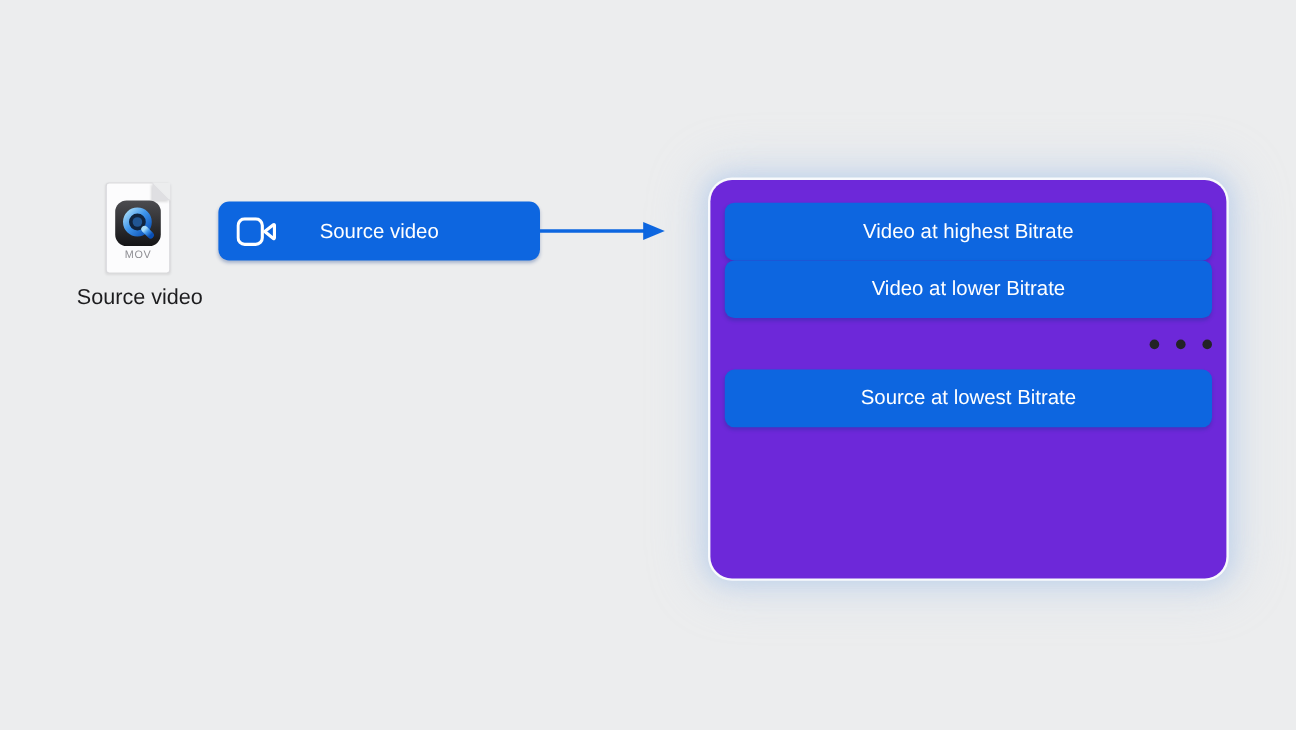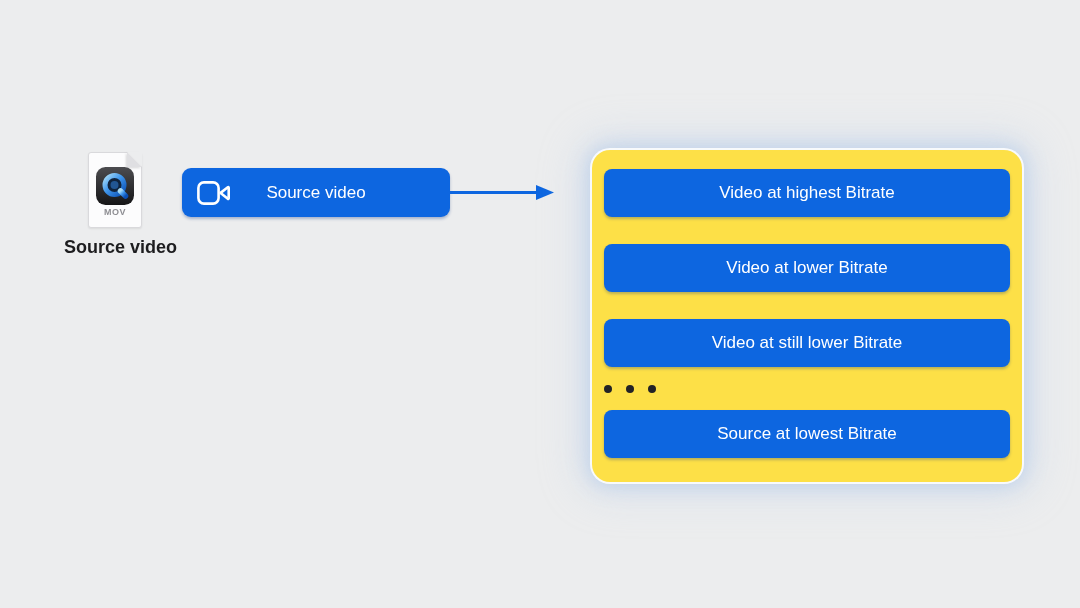--- a/index.html
+++ b/index.html
@@ -5,21 +5,21 @@
   html, body { margin: 0; padding: 0; }
   body {
     width: 1080px; height: 608px;
     background: #ecedee;
     font-family: "Liberation Sans", sans-serif;
     overflow: hidden;
   }
   .stage { position: relative; width: 1080px; height: 608px; }
 
   
-  .file-wrap { position: absolute; left: 64px; top: 152px; width: 102px; font-weight: bold; }
+  .file-wrap { position: absolute; left: 64px; top: 152px; width: 102px; }
   .doc {
     position: relative; margin: 0 auto;
     width: 52px; height: 74px;
     background: #fcfcfd;
     border: 1px solid #d9d9dc;
     border-radius: 3px;
     box-shadow: 0 1px 2px rgba(0,0,0,0.08);
   }
   .doc .fold {
     position: absolute; top: -1px; right: -1px;
@@ -59,40 +59,40 @@
   .source-node .cam { position: absolute; left: 15px; top: 13px; }
   .node-label { color: #ffffff; font-size: 17px; font-weight: 500; }
 
   
   .arrow { position: absolute; left: 450px; top: 182px; }
 
   
   .panel {
     position: absolute; left: 592px; top: 150px;
     width: 430px; height: 332px;
-    background: #fde047;
+    background: #6d28d9;
     border-radius: 18px;
     box-shadow:
       0 0 0 2px rgba(255,255,255,0.85),
       0 0 18px 5px rgba(168,195,232,0.50),
       0 0 40px 12px rgba(185,205,238,0.35);
     box-sizing: border-box;
     padding: 19px 12px 24px 12px;
-    display: flex; flex-direction: column; align-items: flex-start;
+    display: flex; flex-direction: column; align-items: flex-end;
   }
   .bitrate-btn {
     width: 406px; height: 48px;
     background: #0d66e0;
     border-radius: 8px;
     box-shadow: 0 2px 3px rgba(10,50,130,0.28);
     display: flex; align-items: center; justify-content: center;
     color: #ffffff; font-size: 17px; font-weight: 500;
     flex: none;
   }
-  .bitrate-btn + .bitrate-btn { margin-top: 27px; }
+  .bitrate-btn + .bitrate-btn { }
   .dots {
     height: 8px; margin: 18px 0 17px 0;
     display: flex; gap: 14px; align-items: center;
     flex: none;
   }
   .dots i {
     width: 8px; height: 8px; border-radius: 50%;
     background: #232326; display: block;
   }
 </style>
@@ -143,21 +143,20 @@
   <span class="arrow">
     <svg width="106" height="21" viewBox="0 0 106 21">
       <line x1="0" y1="10.5" x2="88" y2="10.5" stroke="#0d66e0" stroke-width="3"></line>
       <path d="M 86 3 L 104 10.5 L 86 18 Z" fill="#0d66e0"></path>
     </svg>
   </span>
 
   <div class="panel">
     <div class="bitrate-btn">Video at highest Bitrate</div>
     <div class="bitrate-btn">Video at lower Bitrate</div>
-    <div class="bitrate-btn">Video at still lower Bitrate</div>
     <div class="dots">
       <i></i>
         <i></i>
         <i></i>
     </div>
     <div class="bitrate-btn">Source at lowest Bitrate</div>
   </div>
 
 </div>
 

